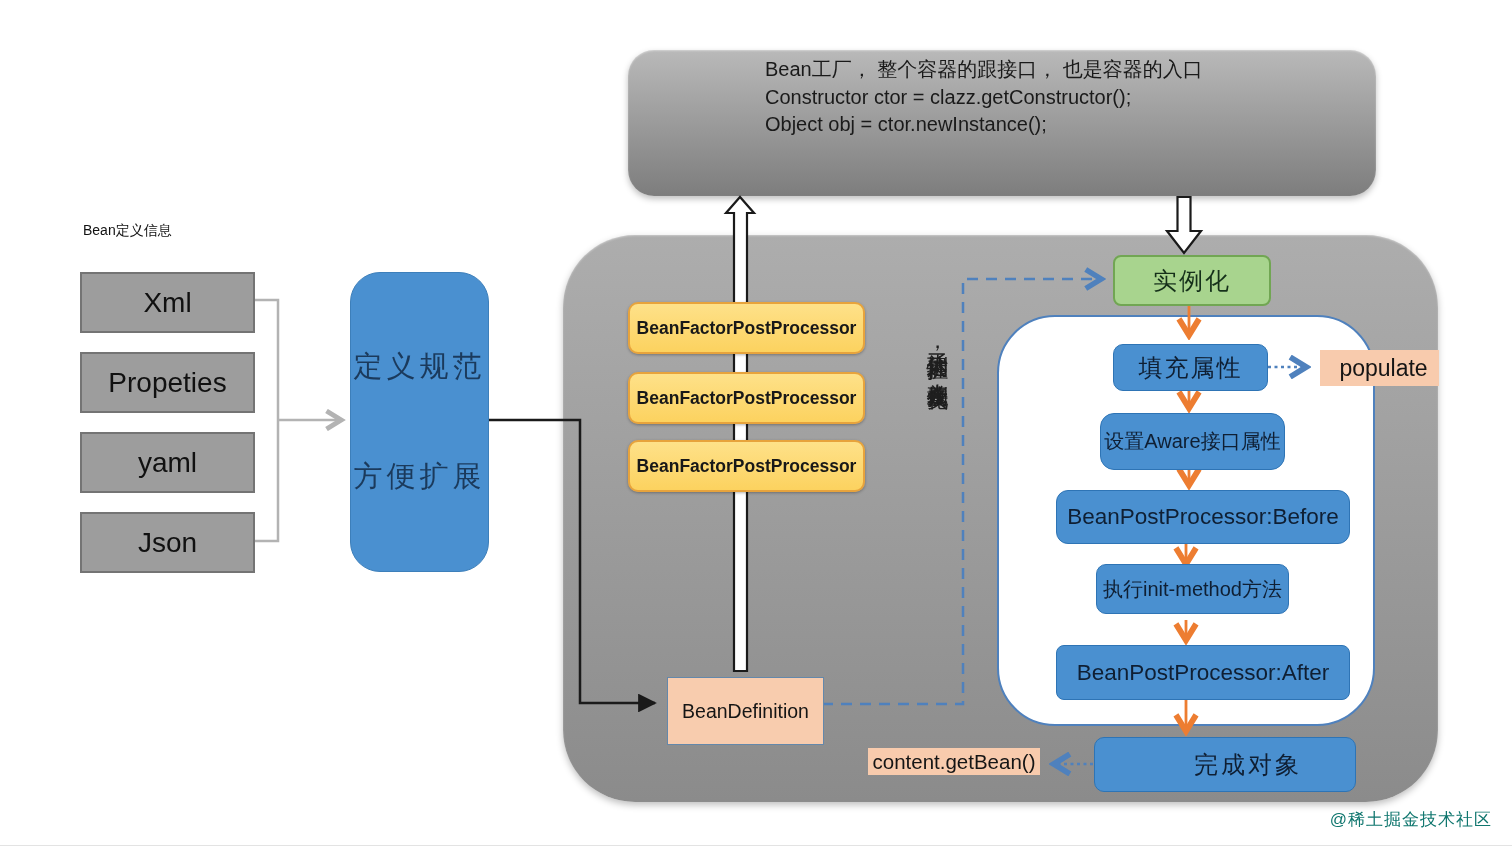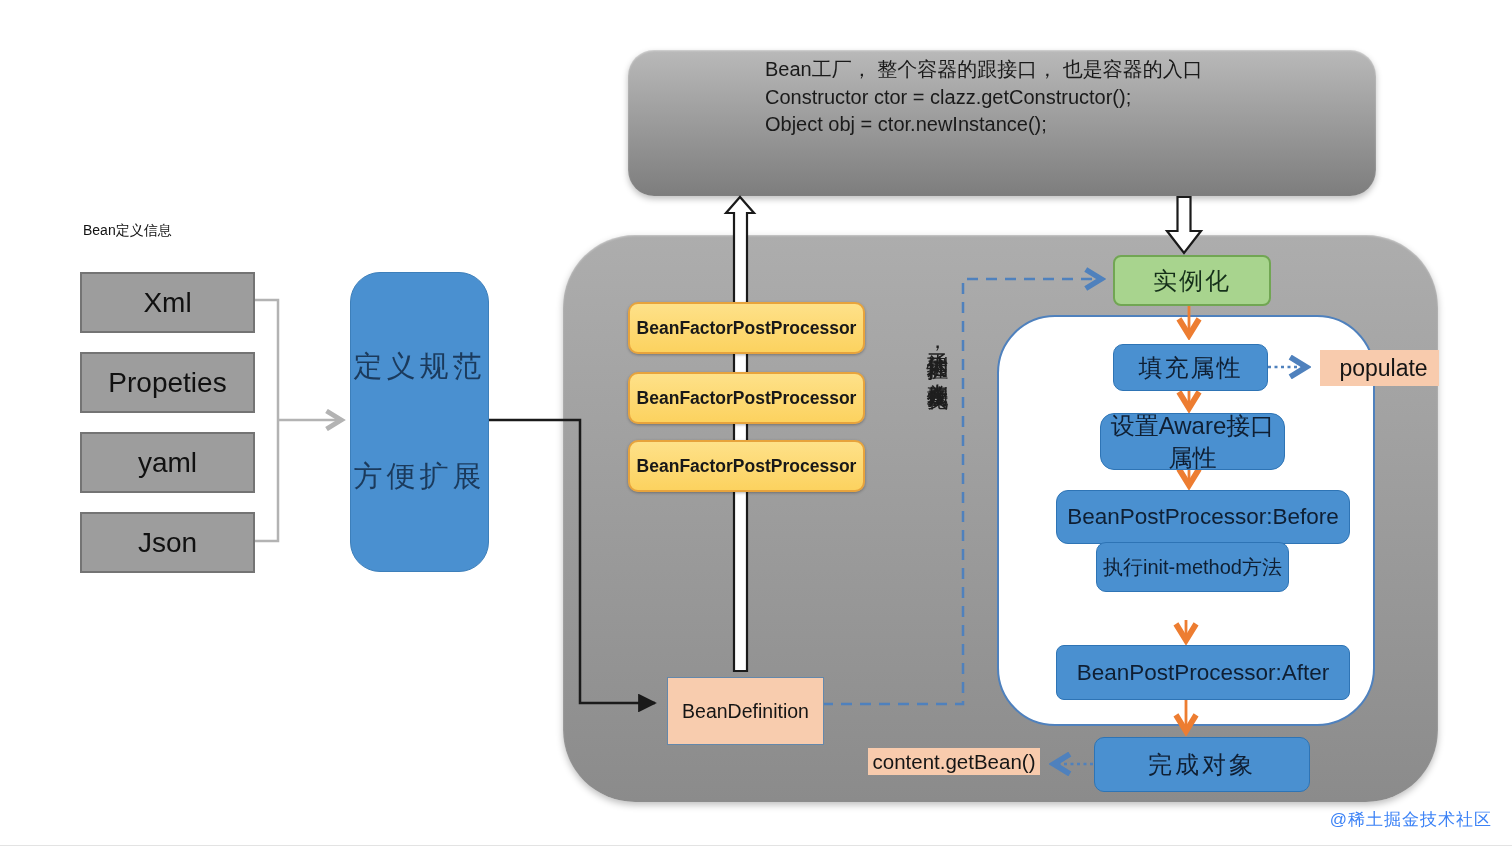--- a/index.html
+++ b/index.html
@@ -79,39 +79,39 @@
   .green-box{
     left:1113px; top:255px; width:154px; height:47px; border-radius:8px;
     background:var(--green); border:2px solid var(--green-border);
     font-size:24px; letter-spacing:2px; color:#15301a;
   }
   .step{
     background:var(--blue); border:1.5px solid var(--blue-border); border-radius:10px;
     color:#0f1f33;
   }
   .step-fill{left:1113px; top:344px; width:153px; height:45px; font-size:24px; letter-spacing:2px;}
-  .step-aware{left:1100px; top:413px; width:183px; height:55px; font-size:24px; border-radius:14px;}
+  .step-aware{left:1100px; top:413px; width:183px; height:55px; font-size:20px; border-radius:14px;}
   .step-before{left:1056px; top:490px; width:292px; height:52px; font-size:22.5px; border-radius:12px;}
-  .step-init{left:1096px; top:542px; width:191px; height:48px; font-size:20px;}
+  .step-init{left:1096px; top:564px; width:191px; height:48px; font-size:20px;}
   .step-after{left:1056px; top:645px; width:292px; height:53px; font-size:22.5px; border-radius:8px;}
-  .step-complete{left:1094px; top:737px; width:214px; height:53px; font-size:24px; letter-spacing:3px;}
+  .step-complete{left:1094px; top:737px; width:214px; height:53px; font-size:24px; letter-spacing:3px;padding-left:46px;}
   .peach-box{background:var(--peach); color:#151515;}
   .populate-box{left:1320px; top:350px; width:111px; height:36px; font-size:23px;padding-left:8px;}
   .getbean-box{left:868px; top:748px; width:172px; height:27px; font-size:20.5px;}
   .beandef-box{
     left:667px; top:671px; width:155px; height:66px; font-size:19.5px;
     background:#f8ccae; border:1.5px solid #6488ab;margin-top:6px;
   }
   .vertical-note{
     left:923px; top:336px; height:340px; z-index:3;
     writing-mode:vertical-rl; text-orientation:upright;
     font-size:21.5px; letter-spacing:1px; color:#1f1f1f;
   }
   .watermark{
-    right:20px; top:808px; z-index:3; font-size:17px; color:#3b82f6; letter-spacing:1px;text-align:center;
+    right:20px; top:808px; z-index:3; font-size:17px; color:#0f766e; letter-spacing:1px;text-align:center;
   }
   .bottom-rule{left:0; top:845px; width:1512px; height:1px; background:#e3e3e3; z-index:3;}
 </style>
 </head>
 <body>
 
 <div class="canvas">
 
   <div class="abs big-container"></div>
 

